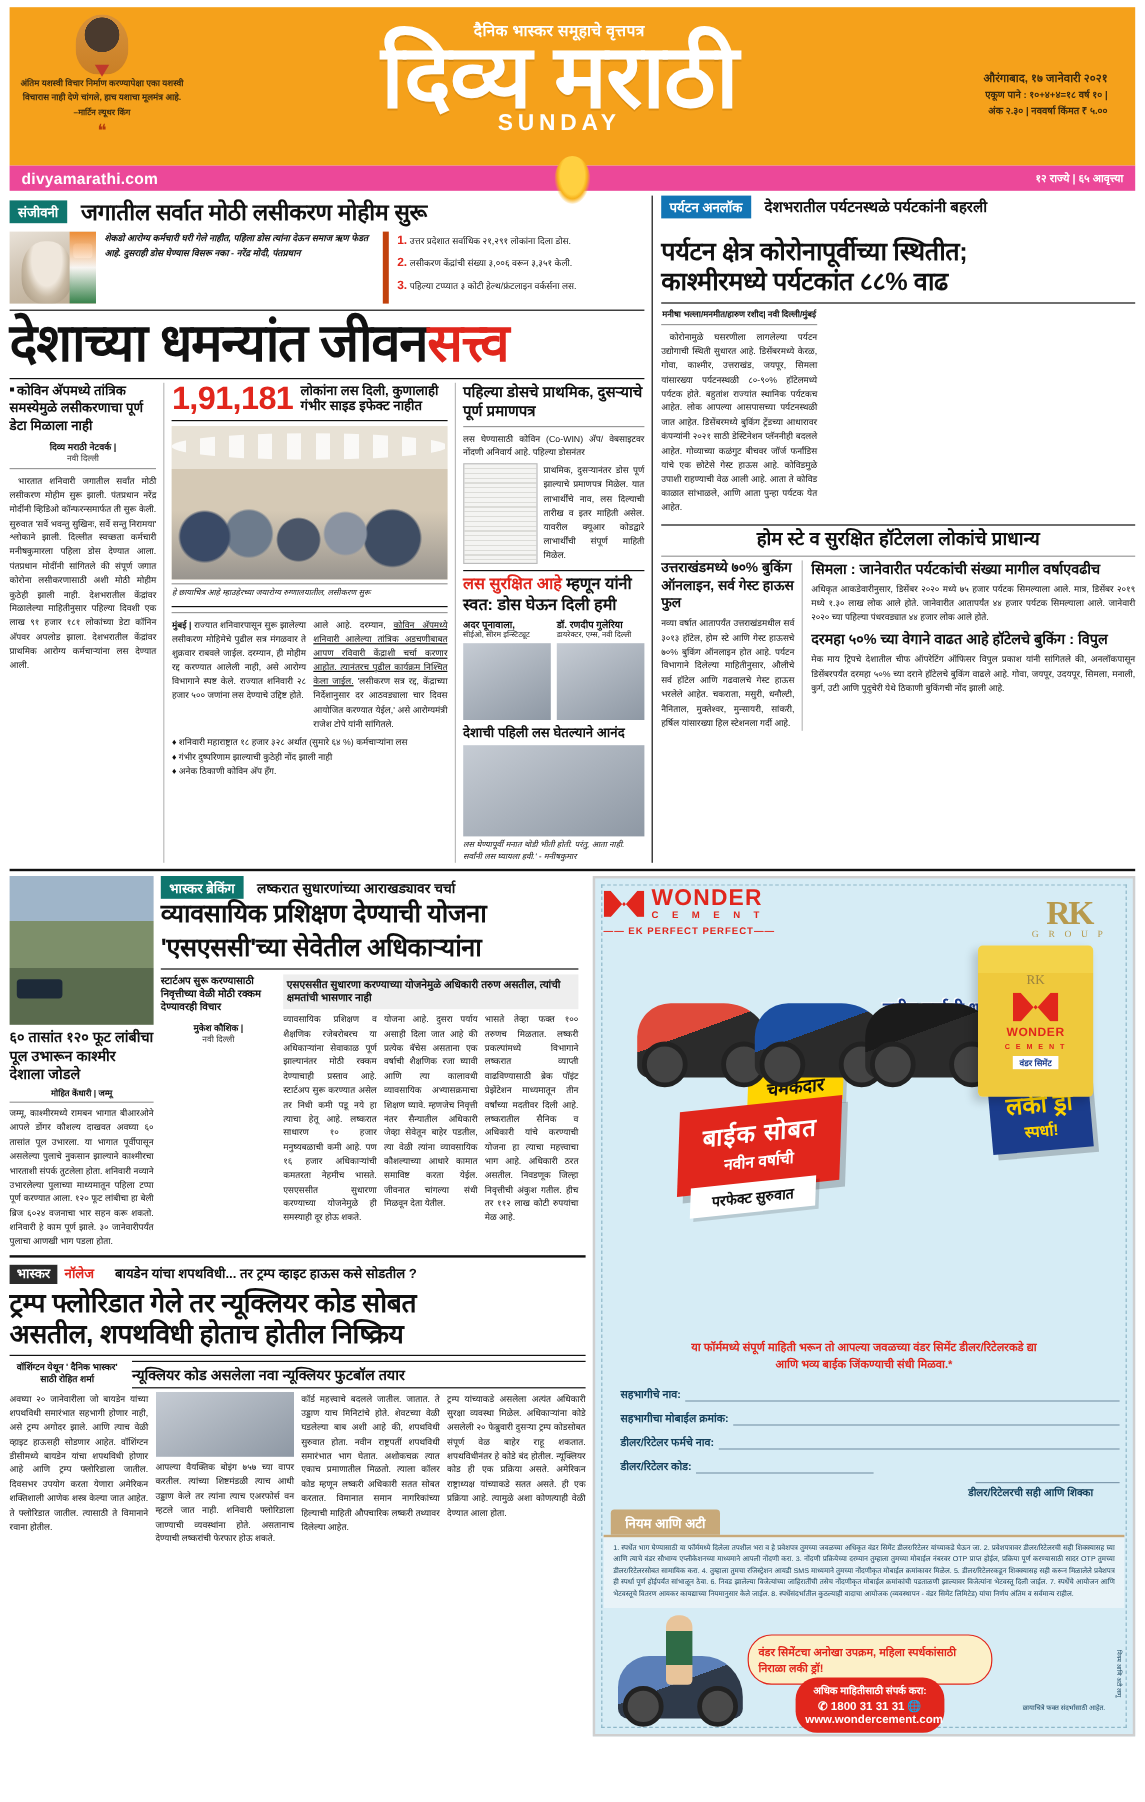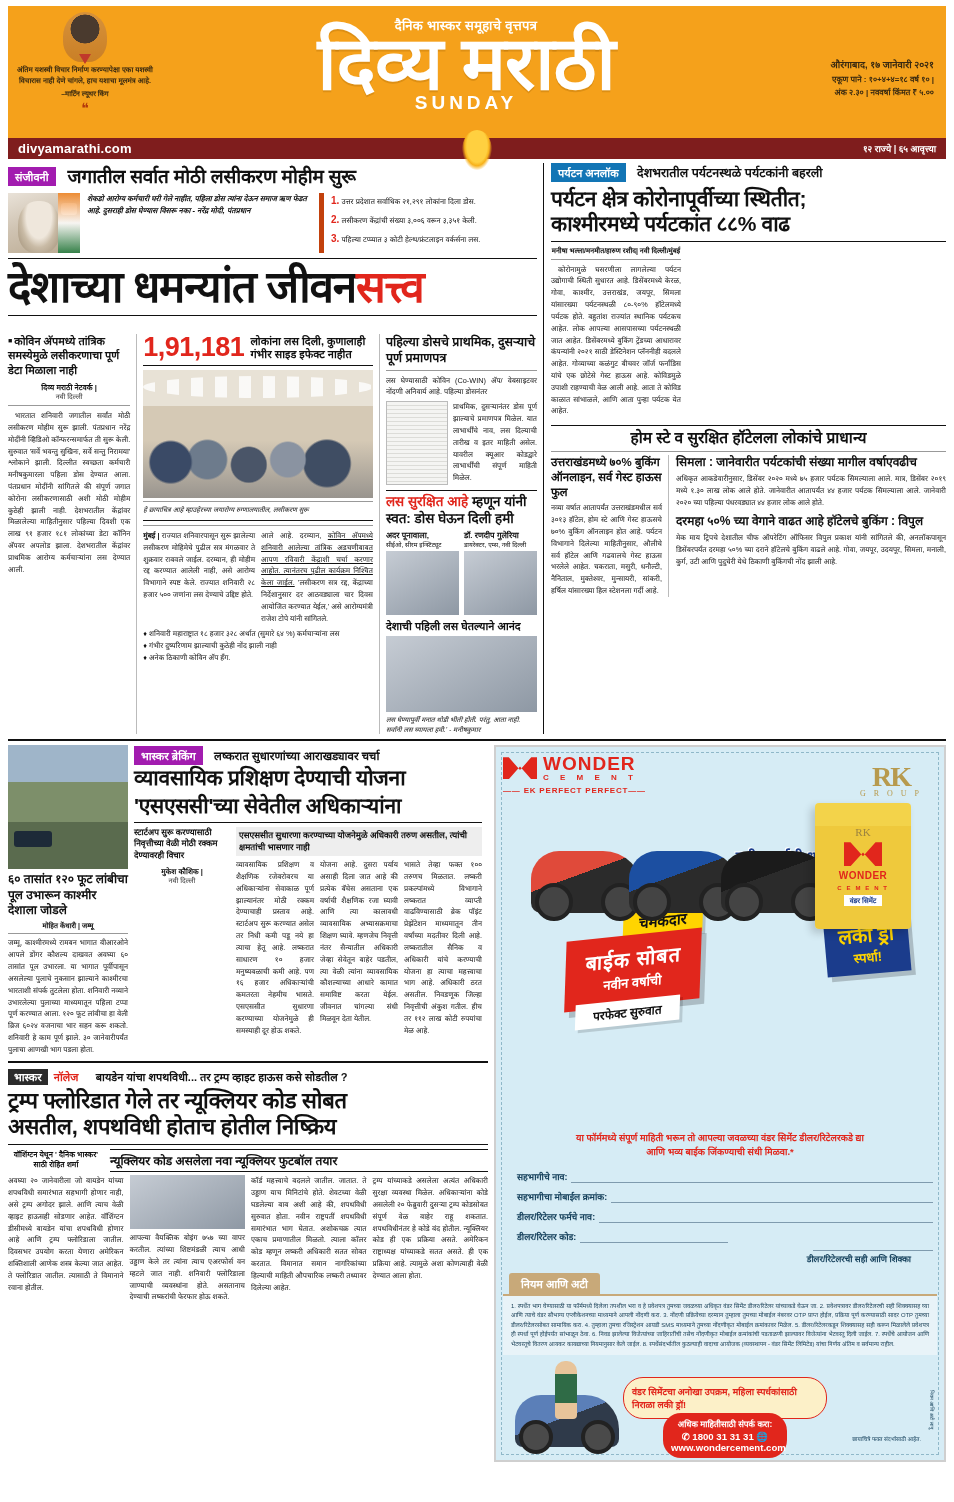--- a/index.html
+++ b/index.html
@@ -37,39 +37,39 @@
 
   .logo-zone { flex: 1; text-align: center; position: relative; padding-top: 10px; }
   .logo-tag { font-size: 13px; font-weight: bold; color: #fff; letter-spacing: .3px; }
   .logo-main {
     font-size: 74px; font-weight: bold; color: #fff; line-height: .92;
     letter-spacing: -1px; margin-top: -4px;
     text-shadow: 0 2px 0 rgba(150,90,0,.25);
   }
   .logo-sub { font-size: 19px; font-weight: bold; color: #fff; letter-spacing: 4px; margin-top:-6px;}
 
-  .edition-box { width: 172px; text-align: right; padding: 52px 12px 0 0; color: #3a2a10; }
+  .edition-box { width: 172px; text-align: right; padding: 52px 23px 0 0; color: #3a2a10; }
   .edition-line1 { font-size: 9.5px; font-weight: bold; }
   .edition-line2, .edition-line3 { font-size: 8px; font-weight: bold; margin-top: 2px; }
 
   .redbar {
-    background: #7f1d1d; height: 21px; display: flex; align-items: center;
+    background: #ec4899; height: 21px; display: flex; align-items: center;
     justify-content: space-between; padding: 0 10px; position: relative;
   }
   .redbar .site { color: #fff; font-size: 13px; font-weight: bold; letter-spacing:.2px;}
   .redbar .pages { color: #fff; font-size: 9px; font-weight: bold; }
   .sunburst {
     position: absolute; left: 50%; top: -8px; transform: translateX(-50%);
     width: 30px; height: 40px; background: radial-gradient(ellipse at 50% 40%, #FFD040 0 48%, #F7B11B 58%, rgba(247,177,27,0) 72%);
     border-radius: 50%;
   }
 
   
   .kicker-badge {
-    background: #a21caf; color:#fff; font-size: 11px; font-weight: bold;
+    background: #0f766e; color:#fff; font-size: 11px; font-weight: bold;
     padding: 2px 7px; display:inline-block; vertical-align: middle;
   }
   .kicker-badge.dark { background:#1275B5; }
   .kicker-text { font-size: 12.5px; font-weight: bold; margin-left: 7px; vertical-align: middle; }
   .rule { border-top: 1px solid #111; }
   .rule-thin { border-top: 1px solid #999; }
   .hl-red { color: #E1261C; }
 
   .body-txt { font-size: 7.3px; line-height: 1.62; text-align: justify; }
   .body-txt p { margin-bottom: 3px; text-indent: 7px; }
@@ -107,21 +107,21 @@
   .modi-quote { flex: 1; font-size: 7.5px; line-height: 1.6; font-style: italic; font-weight: bold; }
   .bullets { width: 218px; border-left: 5px solid #c2410c; padding-left: 7px; }
   .bullet { font-size: 7.4px; line-height: 1.5; margin-bottom: 4px; }
   .bullet b { color:#E1261C; font-size:10px; }
 
   .mega-head {
     font-size: 44px; font-weight: bold; letter-spacing: -1.2px;
     line-height: 1.06; margin: 5px 0 4px; white-space: nowrap;
   }
 
-  .col3 { display: flex; gap: 6px; margin-top:18px; }
+  .col3 { display: flex; gap: 6px; margin-top:3px; }
   .c-a { width: 130px; border-right: 1px solid #bbb; padding-right: 6px; }
   .c-b { width: 238px; border-right: 1px solid #bbb; padding-right: 6px; }
   .c-c { width: 152px; }
 
   .subhead-bullet { font-size: 11px; font-weight: bold; line-height: 1.32; }
   .subhead-bullet::before{ content:"■ "; font-size:7px; vertical-align:2px;}
 
   .bignum-row { display:flex; align-items:flex-start; gap:6px; border-bottom:1px solid #111; padding-bottom:3px;}
   .bignum { font-size: 27px; font-weight: bold; color: #E1261C; line-height:1; letter-spacing:-.5px;}
   .bignum-txt { font-size: 11px; font-weight: bold; line-height: 1.25; padding-top:1px;}
@@ -441,21 +441,21 @@
           <div class="caption" style="margin-top:3px">लस घेण्यापूर्वी मनात थोडी भीती होती. परंतु, आता नाही. सर्वांनी लस घ्यायला हवी.' - मनीषकुमार</div>
         </div>
       </div>
     </div>
 
     <div class="top-right">
       <div>
         <span class="kicker-badge dark">पर्यटन अनलॉक</span>
         <span class="kicker-text">देशभरातील पर्यटनस्थळे पर्यटकांनी बहरली</span>
       </div>
-      <div class="lg-head" style="margin-top:4px">पर्यटन क्षेत्र कोरोनापूर्वीच्या स्थितीत;</div>
+      <div class="lg-head" style="margin-top:16px">पर्यटन क्षेत्र कोरोनापूर्वीच्या स्थितीत;</div>
       <div class="lg-head">काश्मीरमध्ये पर्यटकांत ८८% वाढ</div>
       <div class="rule" style="margin:4px 0"></div>
 
       <div style="display:flex;gap:7px">
         <div style="width:130px">
           <div class="byline" style="font-size:7px">मनीषा भल्ला/मनमीत/हारुण रशीद| नवी दिल्ली/मुंबई</div>
           <div class="rule-thin" style="margin:4px 0"></div>
           <div class="body-txt">
               <p>कोरोनामुळे घसरणीला लागलेल्या पर्यटन उद्योगाची स्थिती सुधारत आहे. डिसेंबरमध्ये केरळ, गोवा, काश्मीर, उत्तराखंड, जयपूर, सिमला यांसारख्या पर्यटनस्थळी ८०-९०% हॉटेलमध्ये पर्यटक होते. बहुतांश राज्यांत स्थानिक पर्यटकच आहेत. लोक आपल्या आसपासच्या पर्यटनस्थळी जात आहेत. डिसेंबरमध्ये बुकिंग ट्रेंडच्या आधारावर कंपन्यांनी २०२१ साठी डेस्टिनेशन प्लॅननीही बदलले आहेत. गोव्याच्या कळंगुट बीचवर जॉर्ज फर्नांडिस यांचे एक छोटेसे गेस्ट हाऊस आहे. कोविडमुळे उपाशी राहण्याची वेळ आली आहे. आता ते कोविड काळात सांभाळले, आणि आता पुन्हा पर्यटक येत आहेत.</p>
             </div>

